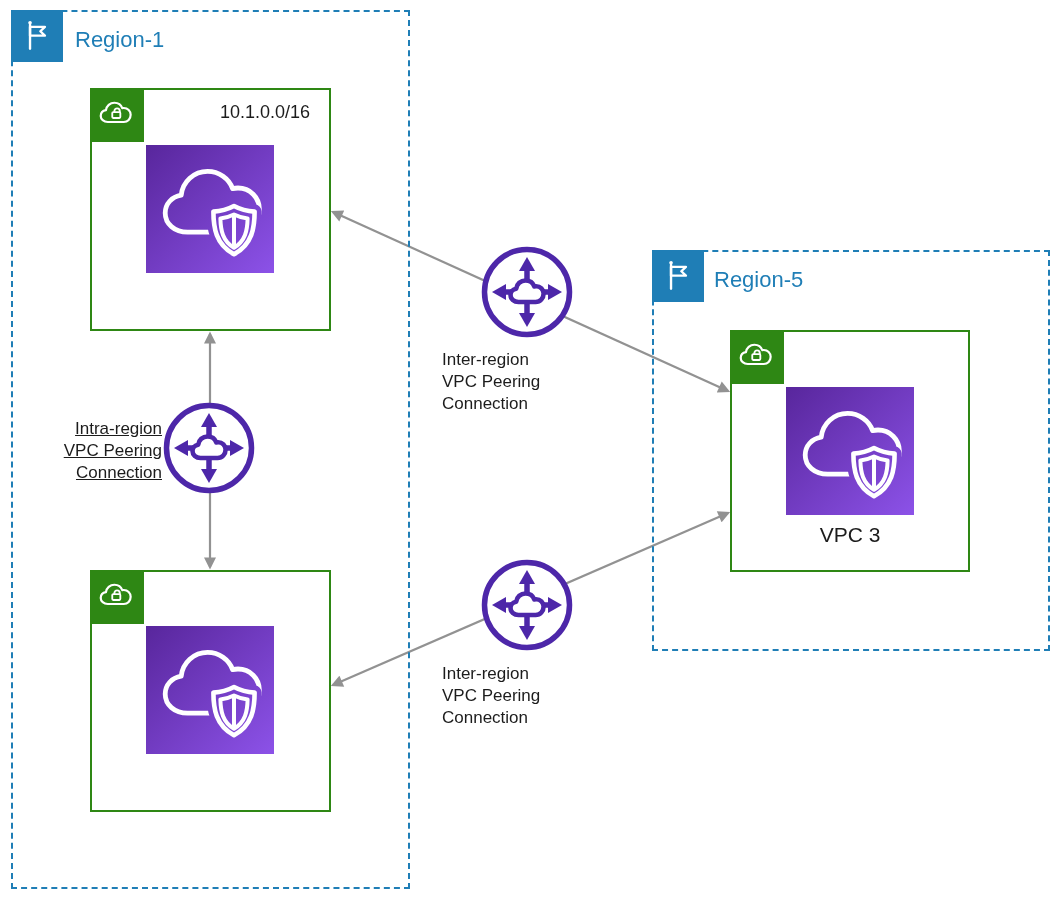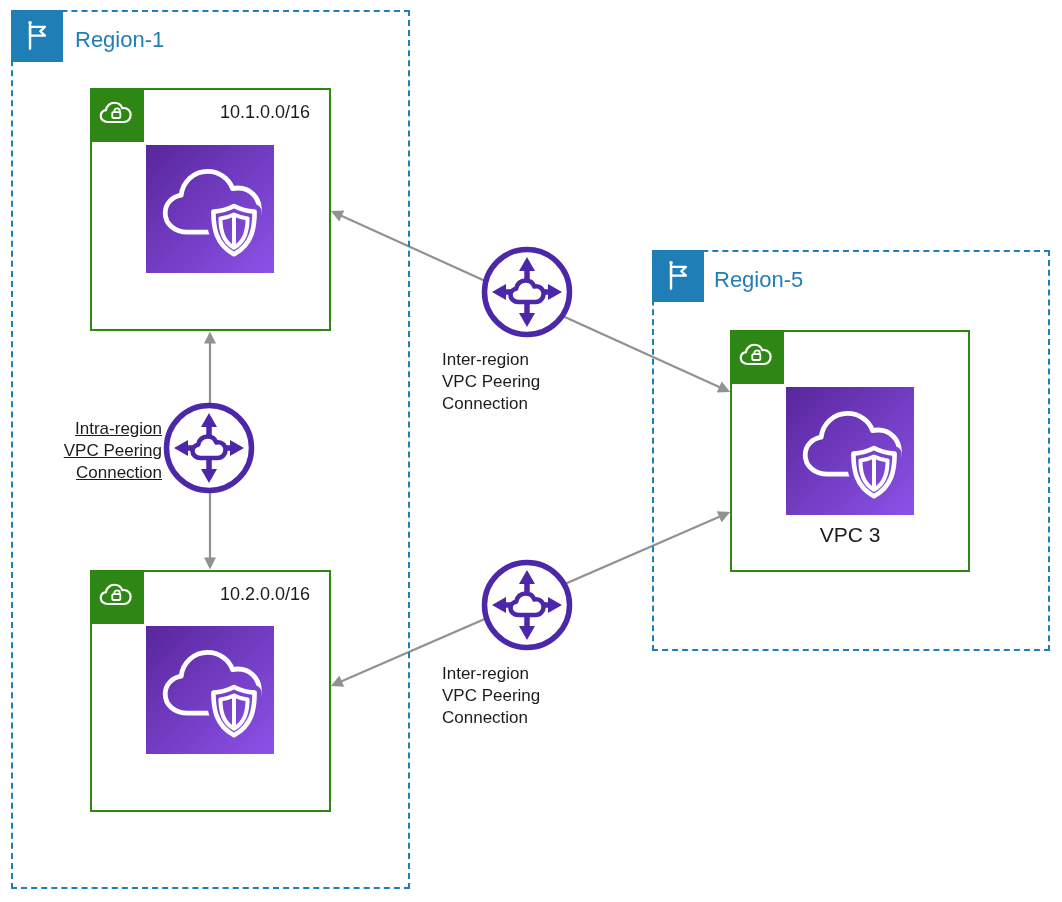--- a/index.html
+++ b/index.html
@@ -86,21 +86,20 @@
   </svg>
 
   <div class="vpc-box" style="left:90px; top:570px; width:241px; height:242px;"></div>
   <div class="vpc-badge" style="left:90px; top:570px;">
     <svg width="42" height="42" viewBox="0 0 24 24">
       <path d="M6.7 16 C4.4 16 2.7 14.4 2.7 12.5 C2.7 10.8 3.9 9.5 5.7 9.2 C6 6.8 8 5 10.5 5 C12.6 5 14.4 6.3 15 8.1 C15.3 8.05 15.6 8 15.9 8 C18.1 8 19.8 9.7 19.8 11.9 C19.8 14.2 18.1 16 15.9 16 Z" stroke="#fff" stroke-width="1.25" fill="none" stroke-linejoin="round"></path>
       <rect x="9.3" y="10.4" width="4.6" height="3.3" rx="0.5" stroke="#fff" stroke-width="1.05" fill="none"></rect>
       <path d="M10.5 10.4 V9.8 A1.55 1.55 0 0 1 13.6 9.8 V10.4" stroke="#fff" stroke-width="1.05" fill="none"></path>
     </svg>
   </div>
-  <div class="cidr" style="left:92px; top:582px; width:229px;">10.2.0.0/16</div>
   <svg class="vpc-icon" style="left:146px; top:626px;" viewBox="0 0 64 64">
     <defs>
       <linearGradient id="grad2" x1="0" y1="0" x2="64" y2="64" gradientUnits="userSpaceOnUse">
         <stop offset="0" stop-color="#58269C"></stop>
           <stop offset="1" stop-color="#8C52E8"></stop>
       </linearGradient>
     </defs>
     <rect x="0" y="0" width="64" height="64" fill="url(#grad2)"></rect>
     <path d="M39 43.6 L20.8 43.6 C14.2 43.6 9.6 39.4 9.6 34 C9.6 29.4 12.9 25.9 17.6 25.1 C18.3 18.4 23.9 13.2 30.8 13.2 C36.5 13.2 41.5 16.8 43.3 21.8 C44.2 21.6 45.1 21.5 46 21.5 C52 21.5 56.7 26.2 56.7 32.1 C56.7 34.8 55.7 37.2 54.1 39" stroke="#fff" stroke-width="2.4" fill="none" stroke-linecap="round" stroke-linejoin="round"></path>
     <path d="M44 30.5 C47.2 32.2 50.7 33.1 54.3 33.3 C54.3 41.2 53.2 49.6 44 54.6 C34.8 49.6 33.7 41.2 33.7 33.3 C37.3 33.1 40.8 32.2 44 30.5 Z" fill="url(#grad2)" stroke="url(#grad2)" stroke-width="7" stroke-linejoin="round"></path>

